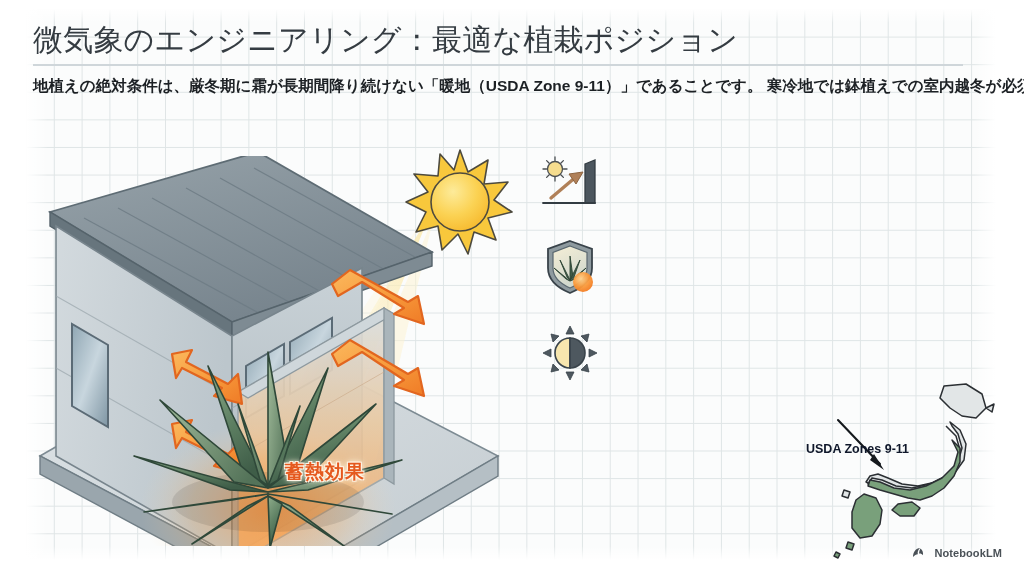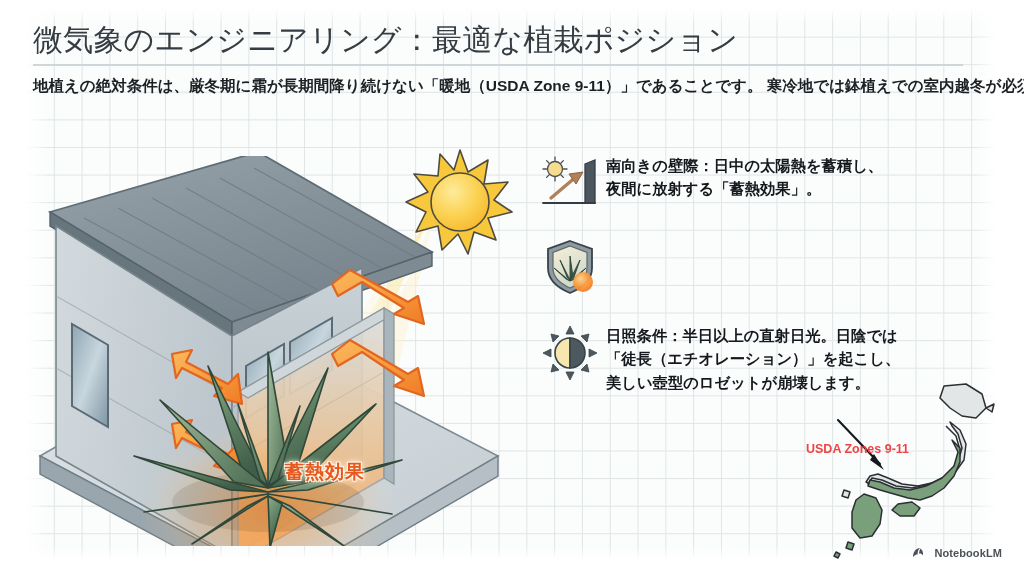--- a/index.html
+++ b/index.html
@@ -132,21 +132,21 @@
     top: 382px;
     width: 180px;
     height: 178px;
   }
   .map-label {
     position: absolute;
     left: 806px;
     top: 442px;
     font-size: 12.5px;
     font-weight: bold;
-    color: #ef4444;
+    color: #0f172a;
     white-space: nowrap;
   }
 
   
   .watermark {
     position: absolute;
     right: 22px;
     bottom: 12px;
     display: flex;
     align-items: center;
@@ -345,22 +345,20 @@
               <path d="M22 19 L24.4 21.4"></path>
             <path d="M24.4 4.6 L22 7"></path>
               <path d="M10 19 L7.6 21.4"></path>
           </g>
           <path d="M46 8 L56 4 L56 47 L46 47 Z" fill="#4c565e" stroke="#333c42" stroke-width="1.3"></path>
           <path d="M4 47 H56" stroke="#333c42" stroke-width="1.8" stroke-linecap="round"></path>
           <path d="M12 42 L38 20" stroke="#b08058" stroke-width="3.4" stroke-linecap="round"></path>
           <path d="M44 16 L30 18 L37 28 Z" fill="#b08058" stroke="#8d6441" stroke-width="1"></path>
         </svg>
       </div>
-      <div class="bullet-text">南向きの壁際：日中の太陽熱を蓄積し、
-夜間に放射する「蓄熱効果」。</div>
     </div>
 
     <div class="bullet">
       <div class="bullet-icon">
         <svg width="58" height="58" viewBox="0 0 58 58">
           <defs>
             <linearGradient id="shG" x1="0" y1="0" x2="0.4" y2="1">
               <stop offset="0%" stop-color="#f6efd6"></stop>
               <stop offset="100%" stop-color="#cfd7cd"></stop>
             </linearGradient>
@@ -394,23 +392,20 @@
             <path d="M56 29 L48 33 L48 25 Z"></path>
             <path d="M10 10 L18 12 L12 18 Z"></path>
             <path d="M48 10 L46 18 L40 12 Z"></path>
             <path d="M10 48 L12 40 L18 46 Z"></path>
             <path d="M48 48 L40 46 L46 40 Z"></path>
           </g>
           <path d="M29 14 A15 15 0 0 0 29 44 Z" fill="#f7e6ae" stroke="#39434a" stroke-width="1.6"></path>
           <path d="M29 14 A15 15 0 0 1 29 44 Z" fill="#4e585f" stroke="#39434a" stroke-width="1.6"></path>
         </svg>
       </div>
-      <div class="bullet-text">日照条件：半日以上の直射日光。日陰では
-「徒長（エチオレーション）」を起こし、
-美しい壺型のロゼットが崩壊します。</div>
     </div>
 
   </div>
 
   <div class="map-wrap">
     <svg width="180" height="178" viewBox="0 0 180 178">
       <g stroke="#2b2f33" stroke-width="1.5" stroke-linejoin="round">
 
         <path d="M118 4 L140 2 L156 12 L160 26 L150 36 L136 34 L124 26 L114 16 Z" fill="#e2e6e7"></path>
         <path d="M160 26 L168 22 L166 30 Z" fill="#e2e6e7"></path>

